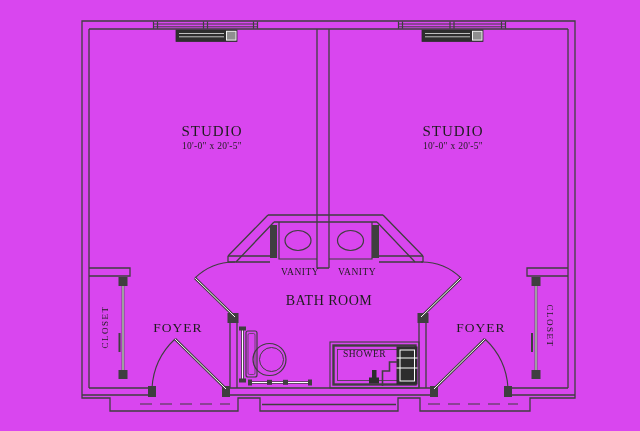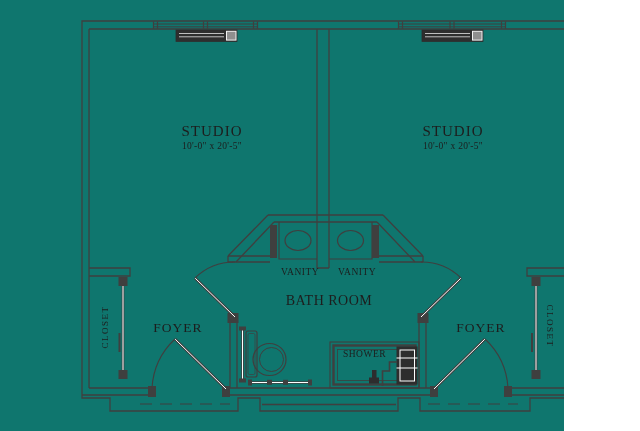--- a/index.html
+++ b/index.html
@@ -1,16 +1,16 @@
 <!DOCTYPE html>
 <html><head>
 <meta charset="utf-8">
 <style>
   html,body{margin:0;padding:0;background:#fff;}
-  .plan-wrap{position:relative;width:564px;height:431px;background:#0f766e;overflow:hidden;}
+  .plan-wrap{position:relative;width:640px;height:431px;background:#d946ef;overflow:hidden;}
   svg{display:block;width:640px;height:431px;}
   text{font-family:"Liberation Serif","DejaVu Serif",serif;fill:#1d1d1d;}
   .lbl-room{font-size:15px;letter-spacing:1px;}
   .lbl-dims{font-size:9.5px;letter-spacing:0.3px;}
   .lbl-mid{font-size:14px;letter-spacing:0.5px;}
   .lbl-foyer{font-size:13.5px;letter-spacing:1px;}
   .lbl-small{font-size:9.5px;letter-spacing:0.5px;}
   .lbl-vert{font-size:9px;letter-spacing:1.5px;}
 </style>
 </head>

